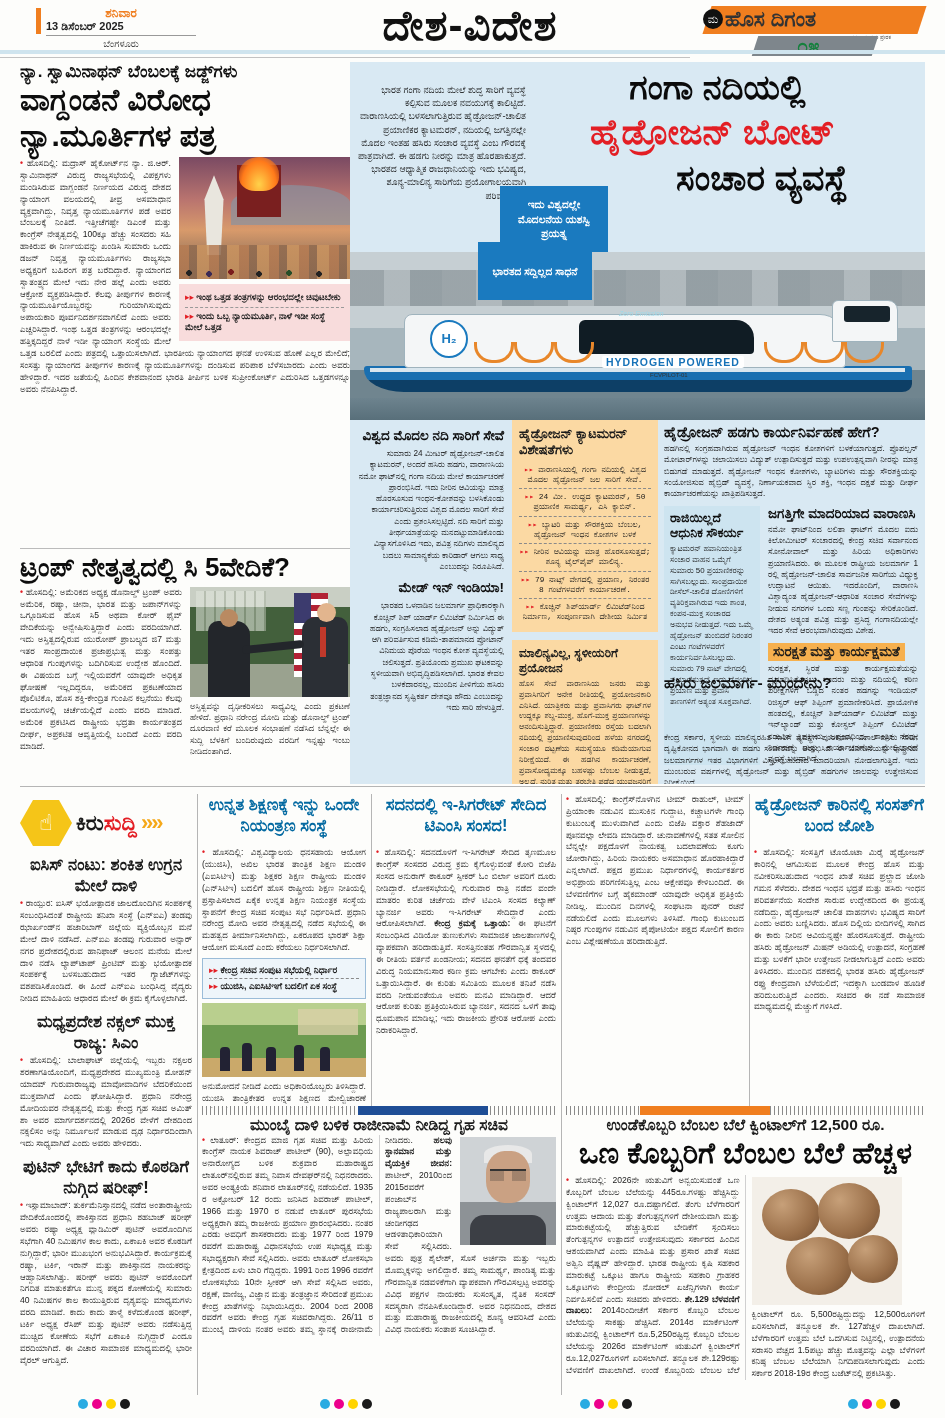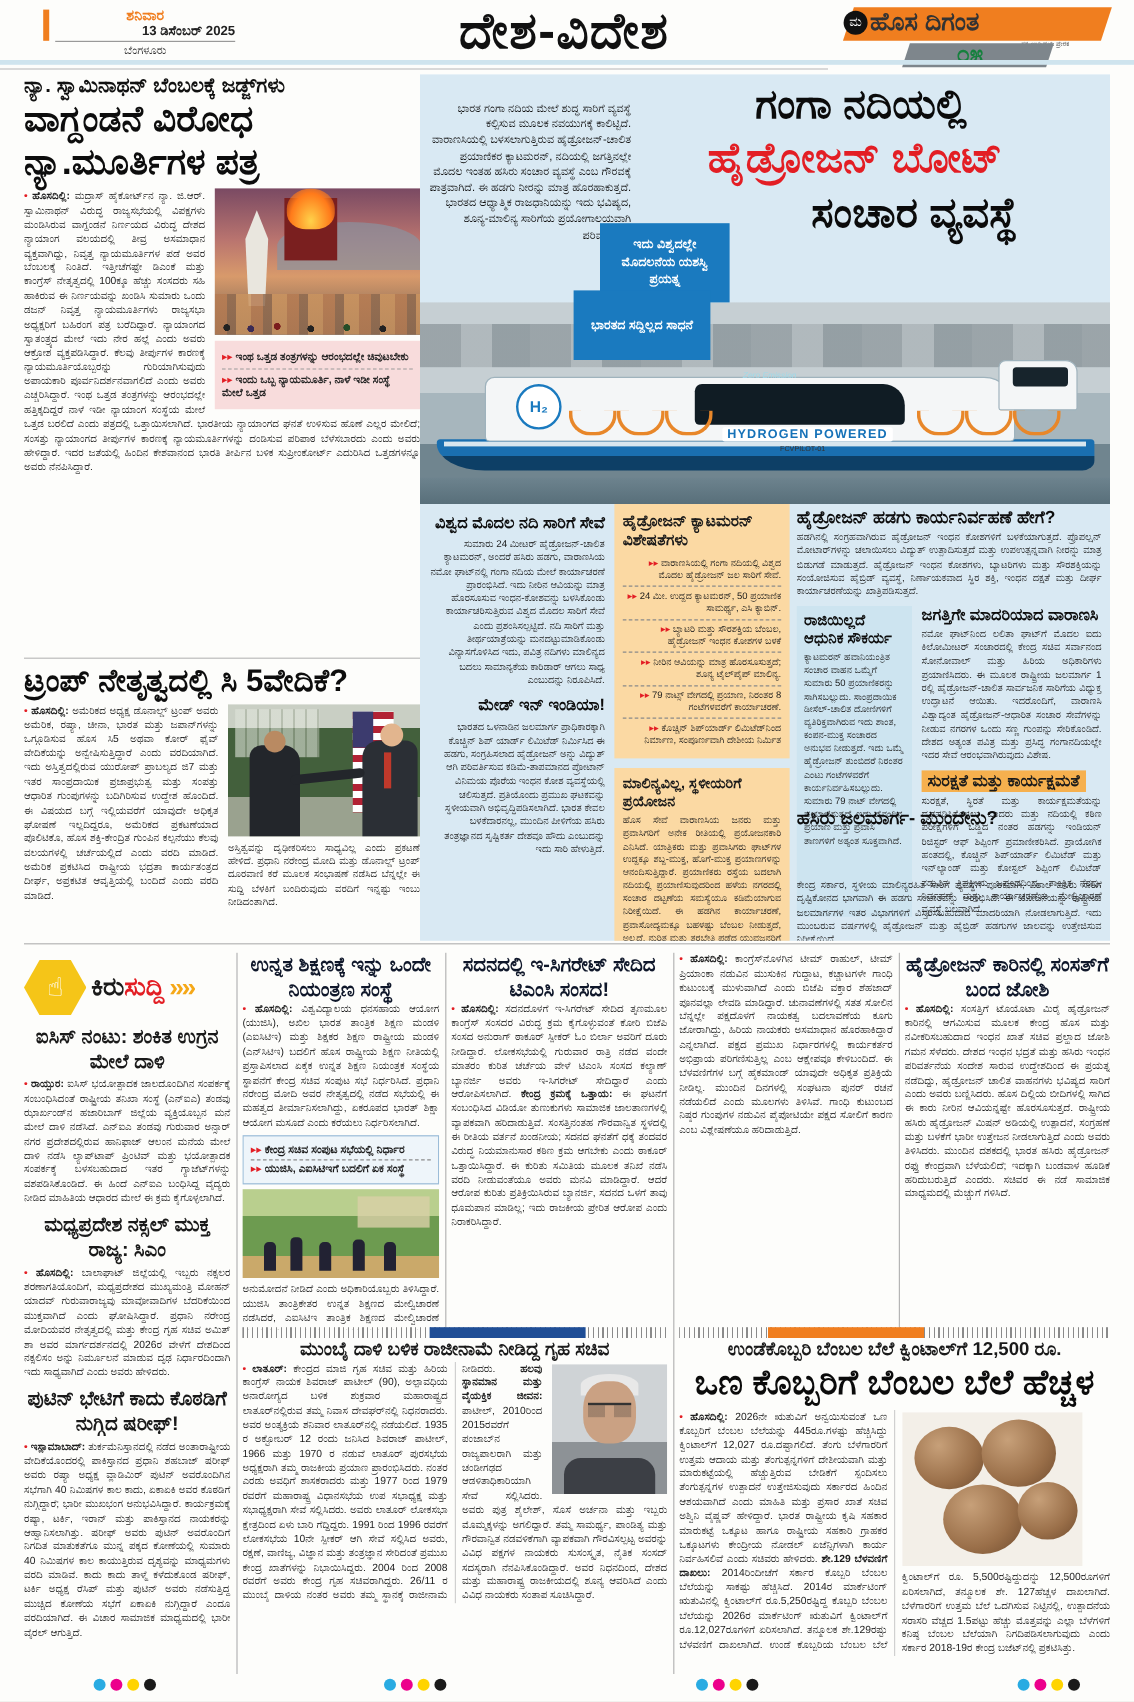--- a/index.html
+++ b/index.html
@@ -3,37 +3,37 @@
 <meta charset="utf-8">
 <style>
   html,body{margin:0;padding:0;background:#e8e8e4;}
   .page{position:relative;width:945px;height:1418px;background:#fdfdfb;margin:0 auto;
         font-family:"Liberation Sans","DejaVu Sans",sans-serif;color:#1a1a1a;overflow:hidden;}
   
   .hdr{position:absolute;left:0;top:0;width:945px;height:58px;}
   .hdr-left{position:absolute;left:46px;top:6px;width:150px;}
   .hdr-bar{position:absolute;left:-10px;top:2px;width:5px;height:26px;background:#f07e1f;}
   .hdr-day{font-size:12px;font-weight:bold;color:#f07e1f;text-align:center;}
-  .hdr-date{font-size:11px;font-weight:bold;color:#222;text-align:right;border-bottom:1px solid #999;padding-bottom:2px;}
+  .hdr-date{font-size:11px;font-weight:bold;color:#222;text-align:left;border-bottom:1px solid #999;padding-bottom:2px;}
   .hdr-city{font-size:9.5px;color:#333;text-align:center;padding-top:2px;}
   .hdr-title{position:absolute;left:250px;top:2px;width:440px;text-align:center;
              font-size:42px;font-weight:bold;color:#111;letter-spacing:1px;}
   .logo{position:absolute;right:8px;top:4px;width:240px;height:52px;}
   .logo-orange{position:absolute;left:10px;top:2px;width:215px;height:28px;background:#f07e1f;transform:skewX(-18deg);}
   .logo-text{position:absolute;left:28px;top:3px;width:200px;font-size:21px;font-weight:bold;color:#333;white-space:nowrap;}
   .logo-circle{position:absolute;left:6px;top:5px;width:20px;height:20px;border-radius:50%;background:#111;color:#fff;
                font-size:11px;text-align:center;line-height:20px;}
   .logo-tag{position:absolute;right:46px;top:30px;font-size:5.5px;color:#333;}
   .logo-gray{position:absolute;left:58px;top:32px;width:120px;height:20px;background:#7e868c;transform:skewX(-18deg);}
   .logo-page{position:absolute;left:100px;top:31px;font-size:20px;font-weight:bold;color:#15803d;}
   .rule-teal{position:absolute;left:0;top:50px;width:945px;height:4px;background:#cfe4ee;}
   .rule-gray{position:absolute;left:0;top:57px;width:690px;height:1px;background:#c2c2c2;}
   
   .body-txt{font-size:8.6px;line-height:1.38;text-align:justify;color:#1c1c1c;}
-  .dl{font-weight:bold;}
+  .dl{font-weight:normal;}
   .dl::before{content:"• ";color:#e31e24;font-weight:bold;}
   .kicker{font-size:17px;font-weight:bold;color:#111;line-height:1.2;}
   .hl1{font-size:30px;font-weight:bold;color:#0d0d0d;line-height:1.18;}
   
   .a1{position:absolute;left:20px;top:62px;width:330px;height:486px;overflow:hidden;}
   .a1 .fig{float:right;width:171px;margin:4px 0 4px 8px;}
   .temple{position:relative;width:172px;height:122px;overflow:hidden;
           background:linear-gradient(180deg,#7a4a63 0%,#b9746f 35%,#d89a6b 60%,#6f5e52 100%);}
   .temple .hill{position:absolute;right:0;top:28px;width:120px;height:40px;background:#8a93a0;border-radius:50% 50% 0 0;opacity:.7;}
   .temple .tower{position:absolute;left:18px;top:18px;width:34px;height:80px;background:#e9e6de;
@@ -92,39 +92,39 @@
   .garl{position:absolute;top:34px;width:34px;height:18px;border:3px solid #e8872a;border-top:none;border-radius:0 0 18px 18px;}
   .bp-water{position:absolute;left:0;bottom:0;width:575px;height:22px;background:linear-gradient(180deg,#6d838e,#586f7a);}
   
   .f-title{font-weight:bold;color:#0d0d0d;}
   .f-colA{position:absolute;left:8px;top:366px;width:146px;}
   .f-colA .f-title{font-size:13.5px;text-align:right;line-height:1.25;margin-bottom:3px;}
   .f-colA .body-txt{font-size:8.2px;text-align:right;}
   .f-colB{position:absolute;left:162px;top:358px;width:146px;}
   .orangebox{background:#fbd9a3;padding:6px 7px;}
   .orangebox .ob-title{font-size:13px;font-weight:bold;line-height:1.25;margin-bottom:3px;}
-  .spec{font-size:7.9px;line-height:1.3;border-bottom:1px dashed #8a8a8a;padding:3px 0;text-align:right;}
+  .spec{font-size:7.9px;line-height:1.3;border-bottom:1px dashed #8a8a8a;padding:3px 0;text-align:center;font-family:Liberation Mono, monospace;}
   .spec:last-child{border-bottom:none;}
   .spec::before{content:"▸▸ ";color:#e31e24;font-weight:bold;}
   .f-colC{position:absolute;left:314px;top:362px;width:254px;}
   .f-colC .f-title{font-size:14.5px;margin-bottom:2px;}
   .f-colC .body-txt{font-size:8.2px;}
   .f-two{display:flex;gap:8px;margin-top:6px;}
   .bluebox{background:#cde4f0;padding:5px 6px;width:84px;flex:none;}
   .bluebox .f-title{font-size:12.5px;line-height:1.25;}
   .bluebox .body-txt{font-size:7.9px;text-align:left;}
   .safety-chip{background:#f6b04e;display:inline-block;padding:1px 5px;font-size:13.5px;font-weight:bold;margin:6px 0 2px 0;}
   .f-future{position:absolute;left:314px;top:612px;width:254px;}
   .f-future .f-title{font-size:15.5px;margin-bottom:2px;}
   .f-future .body-txt{font-size:8.2px;margin-top:40px;}
   
   .vsep{position:absolute;width:1px;background:#b5b5b5;}
   .hsep{position:absolute;left:20px;top:786px;width:905px;height:1px;background:#b5b5b5;}
   .col{position:absolute;overflow:hidden;}
-  .brief-title{font-size:16.5px;font-weight:bold;text-align:center;line-height:1.25;margin-bottom:0;color:#0f172a;}
+  .brief-title{font-size:16.5px;font-weight:bold;text-align:center;line-height:1.25;margin-bottom:12px;color:#0369a1;}
   
   .kiru-head{display:flex;align-items:center;gap:4px;margin:6px 0 8px 0;}
   .hexa{width:52px;height:46px;background:#f5c518;clip-path:polygon(25% 0,75% 0,100% 50%,75% 100%,25% 100%,0 50%);
         display:flex;align-items:center;justify-content:center;font-size:22px;color:#fff;}
   .kiru-title{font-size:21px;font-weight:bold;}
   .kiru-title .red{color:#e31e24;}
   .chev{color:#f5a818;font-size:22px;font-weight:bold;letter-spacing:-2px;}
   .kiru-item-title{font-size:16.5px;font-weight:bold;text-align:center;line-height:1.25;margin:6px 0 3px 0;}
   .campus{position:relative;width:100%;height:74px;margin:4px 0;overflow:hidden;
      background:linear-gradient(180deg,#b9cf8e 0 30%,#6d9b50 30% 75%,#caa96a 75% 100%);}

